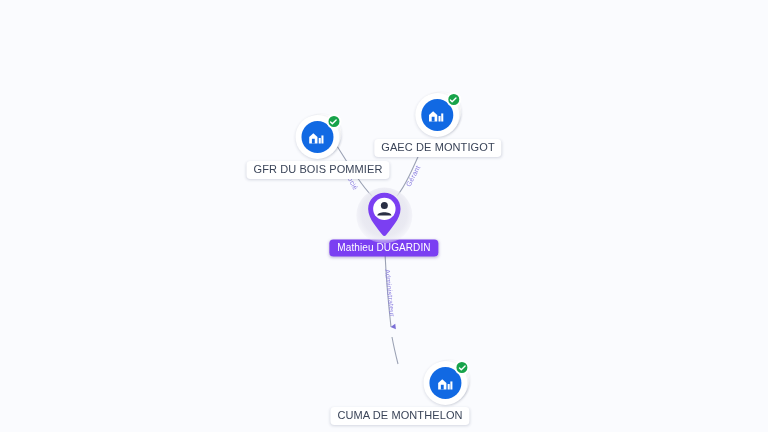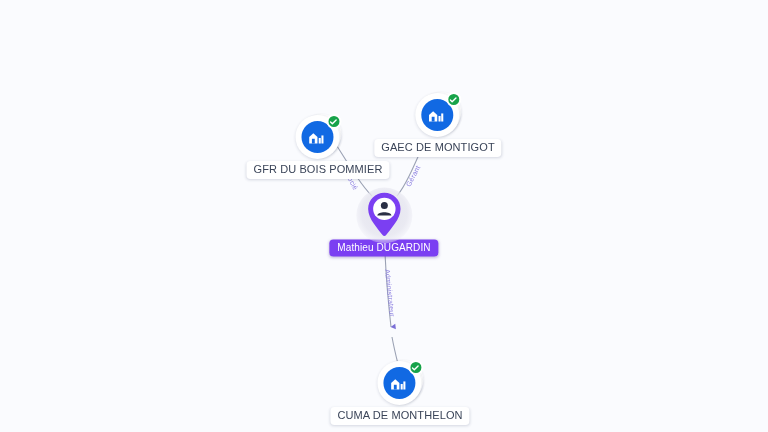--- a/index.html
+++ b/index.html
@@ -240,21 +240,21 @@
                    C 35.2 9.4 28.0 2.2 19 2.2 Z" fill="#7b3ff2"></path>
           <circle cx="19" cy="18.4" r="11.2" fill="#ffffff"></circle>
           <circle cx="19" cy="15.1" r="3.5" fill="#2a2f45"></circle>
           <path d="M11.9 25.0 C 12.6 20.6 25.4 20.6 26.1 25.0 Z" fill="#2a2f45"></path>
         </svg>
       </div>
     </div>
     <div class="person-label">Mathieu DUGARDIN</div>
   </div>
 
-  <div class="node company-node" style="left:400px; top:392px;">
+  <div class="node company-node" style="left:400px; top:392px;align-items:flex-end;">
     <div class="stack">
       <div class="card c3"></div>
       <div class="card c2"></div>
       <div class="card c1"></div>
       <div class="disc">
         <svg width="19" height="19" viewBox="0 0 24 24" aria-hidden="true">
           <path d="M2.2 11.3 L7.4 6.6 L12.6 11.3 L12.6 19.6 L2.2 19.6 Z" fill="#ffffff"></path>
           <rect x="5.6" y="13.6" width="3.6" height="6" fill="#1169e3"></rect>
           <rect x="14.2" y="12.6" width="2.6" height="7" fill="#ffffff"></rect>
           <rect x="17.6" y="9.4" width="2.6" height="10.2" fill="#ffffff"></rect>

